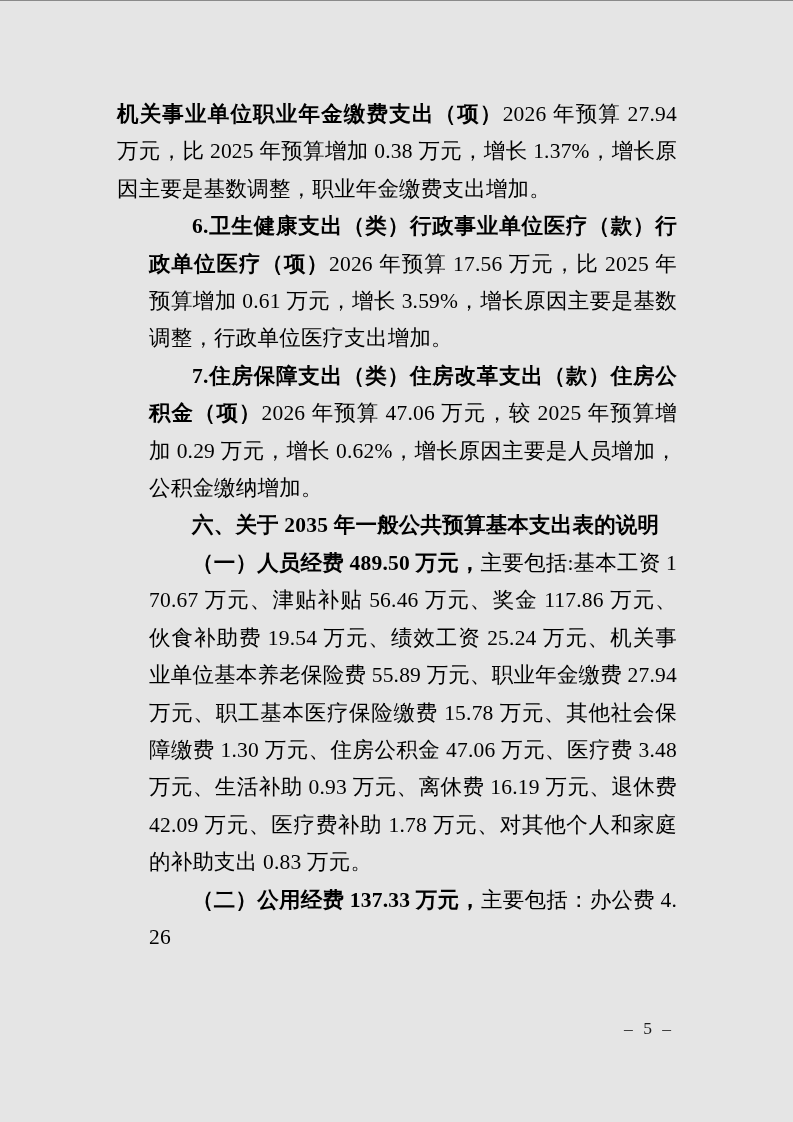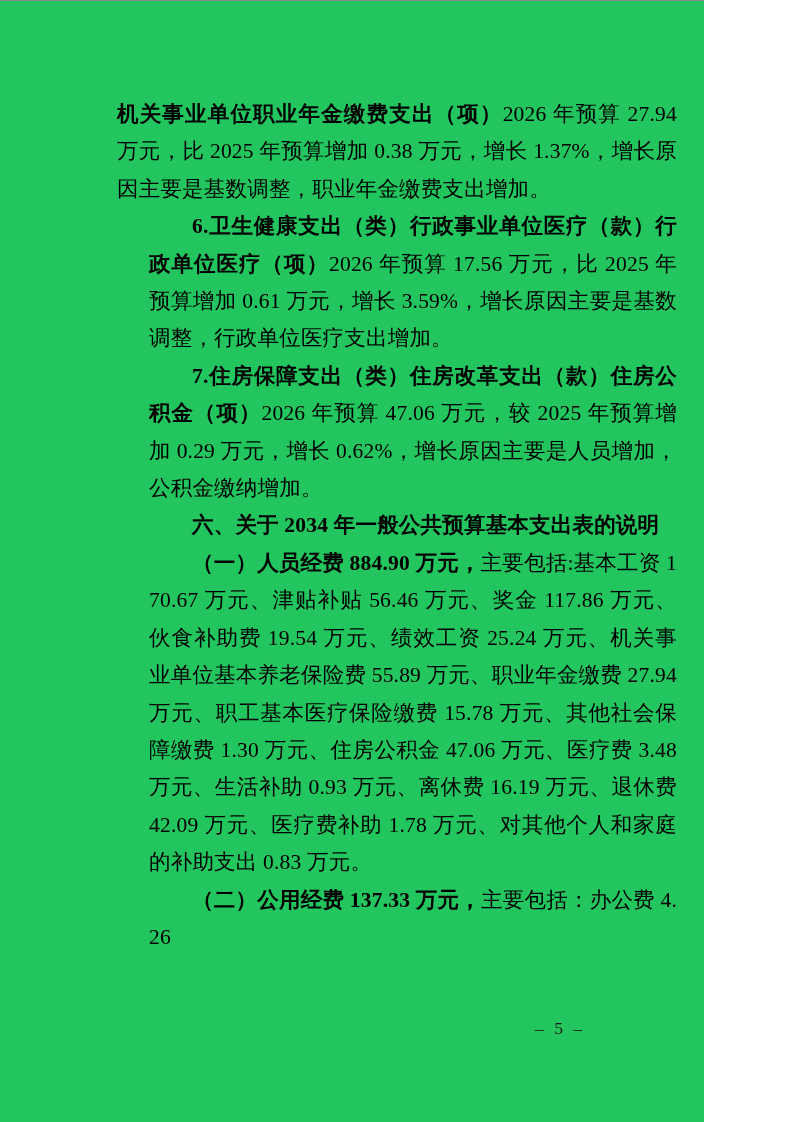--- a/index.html
+++ b/index.html
@@ -2,23 +2,23 @@
 <html><head>
 <meta charset="utf-8">
 <style>
   html, body {
     margin: 0;
     padding: 0;
     background: #ffffff;
   }
   .page {
     position: relative;
-    width: 704px;
+    width: 793px;
     height: 1122px;
-    background: #22c55e;
+    background: #e5e5e5;
     color: #000000;
     font-family: "Liberation Serif", "DejaVu Serif", serif;
     overflow: hidden;
   }
   .scan-edge-line {
     position: absolute;
     top: 0;
     left: 0;
     width: 793px;
     height: 1px;
@@ -64,23 +64,23 @@
   <div class="scan-edge-line"></div>
 
   <main class="text-block">
 
     <p class="para"><span class="lead-bold">机关事业单位职业年金缴费支出（项）</span><span>2026 年预算 27.94 万元，比 2025 年预算增加 0.38 万元，增长 1.37%，增长原因主要是基数调整，职业年金缴费支出增加。</span></p>
 
     <p class="para indent"><span class="lead-bold">6.卫生健康支出（类）行政事业单位医疗（款）行政单位医疗（项）</span><span>2026 年预算 17.56 万元，比 2025 年预算增加 0.61 万元，增长 3.59%，增长原因主要是基数调整，行政单位医疗支出增加。</span></p>
 
     <p class="para indent"><span class="lead-bold">7.住房保障支出（类）住房改革支出（款）住房公积金（项）</span><span>2026 年预算 47.06 万元，较 2025 年预算增加 0.29 万元，增长 0.62%，增长原因主要是人员增加，公积金缴纳增加。</span></p>
 
-    <p class="para indent"><span class="lead-bold">六、关于 2034 年一般公共预算基本支出表的说明</span><span></span></p>
+    <p class="para indent"><span class="lead-bold">六、关于 2035 年一般公共预算基本支出表的说明</span><span></span></p>
 
 
-    <p class="para indent"><span class="lead-bold">（一）人员经费 884.90 万元，</span><span>主要包括:基本工资 170.67 万元、津贴补贴 56.46 万元、奖金 117.86 万元、伙食补助费 19.54 万元、绩效工资 25.24 万元、机关事业单位基本养老保险费 55.89 万元、职业年金缴费 27.94 万元、职工基本医疗保险缴费 15.78 万元、其他社会保障缴费 1.30 万元、住房公积金 47.06 万元、医疗费 3.48 万元、生活补助 0.93 万元、离休费 16.19 万元、退休费 42.09 万元、医疗费补助 1.78 万元、对其他个人和家庭的补助支出 0.83 万元。</span></p>
+    <p class="para indent"><span class="lead-bold">（一）人员经费 489.50 万元，</span><span>主要包括:基本工资 170.67 万元、津贴补贴 56.46 万元、奖金 117.86 万元、伙食补助费 19.54 万元、绩效工资 25.24 万元、机关事业单位基本养老保险费 55.89 万元、职业年金缴费 27.94 万元、职工基本医疗保险缴费 15.78 万元、其他社会保障缴费 1.30 万元、住房公积金 47.06 万元、医疗费 3.48 万元、生活补助 0.93 万元、离休费 16.19 万元、退休费 42.09 万元、医疗费补助 1.78 万元、对其他个人和家庭的补助支出 0.83 万元。</span></p>
 
     <p class="para indent"><span class="lead-bold">（二）公用经费 137.33 万元，</span><span>主要包括：办公费 4.26</span></p>
 
   </main>
 
   <div class="page-number">– 5 –</div>
 </div>
 
 </body></html>

